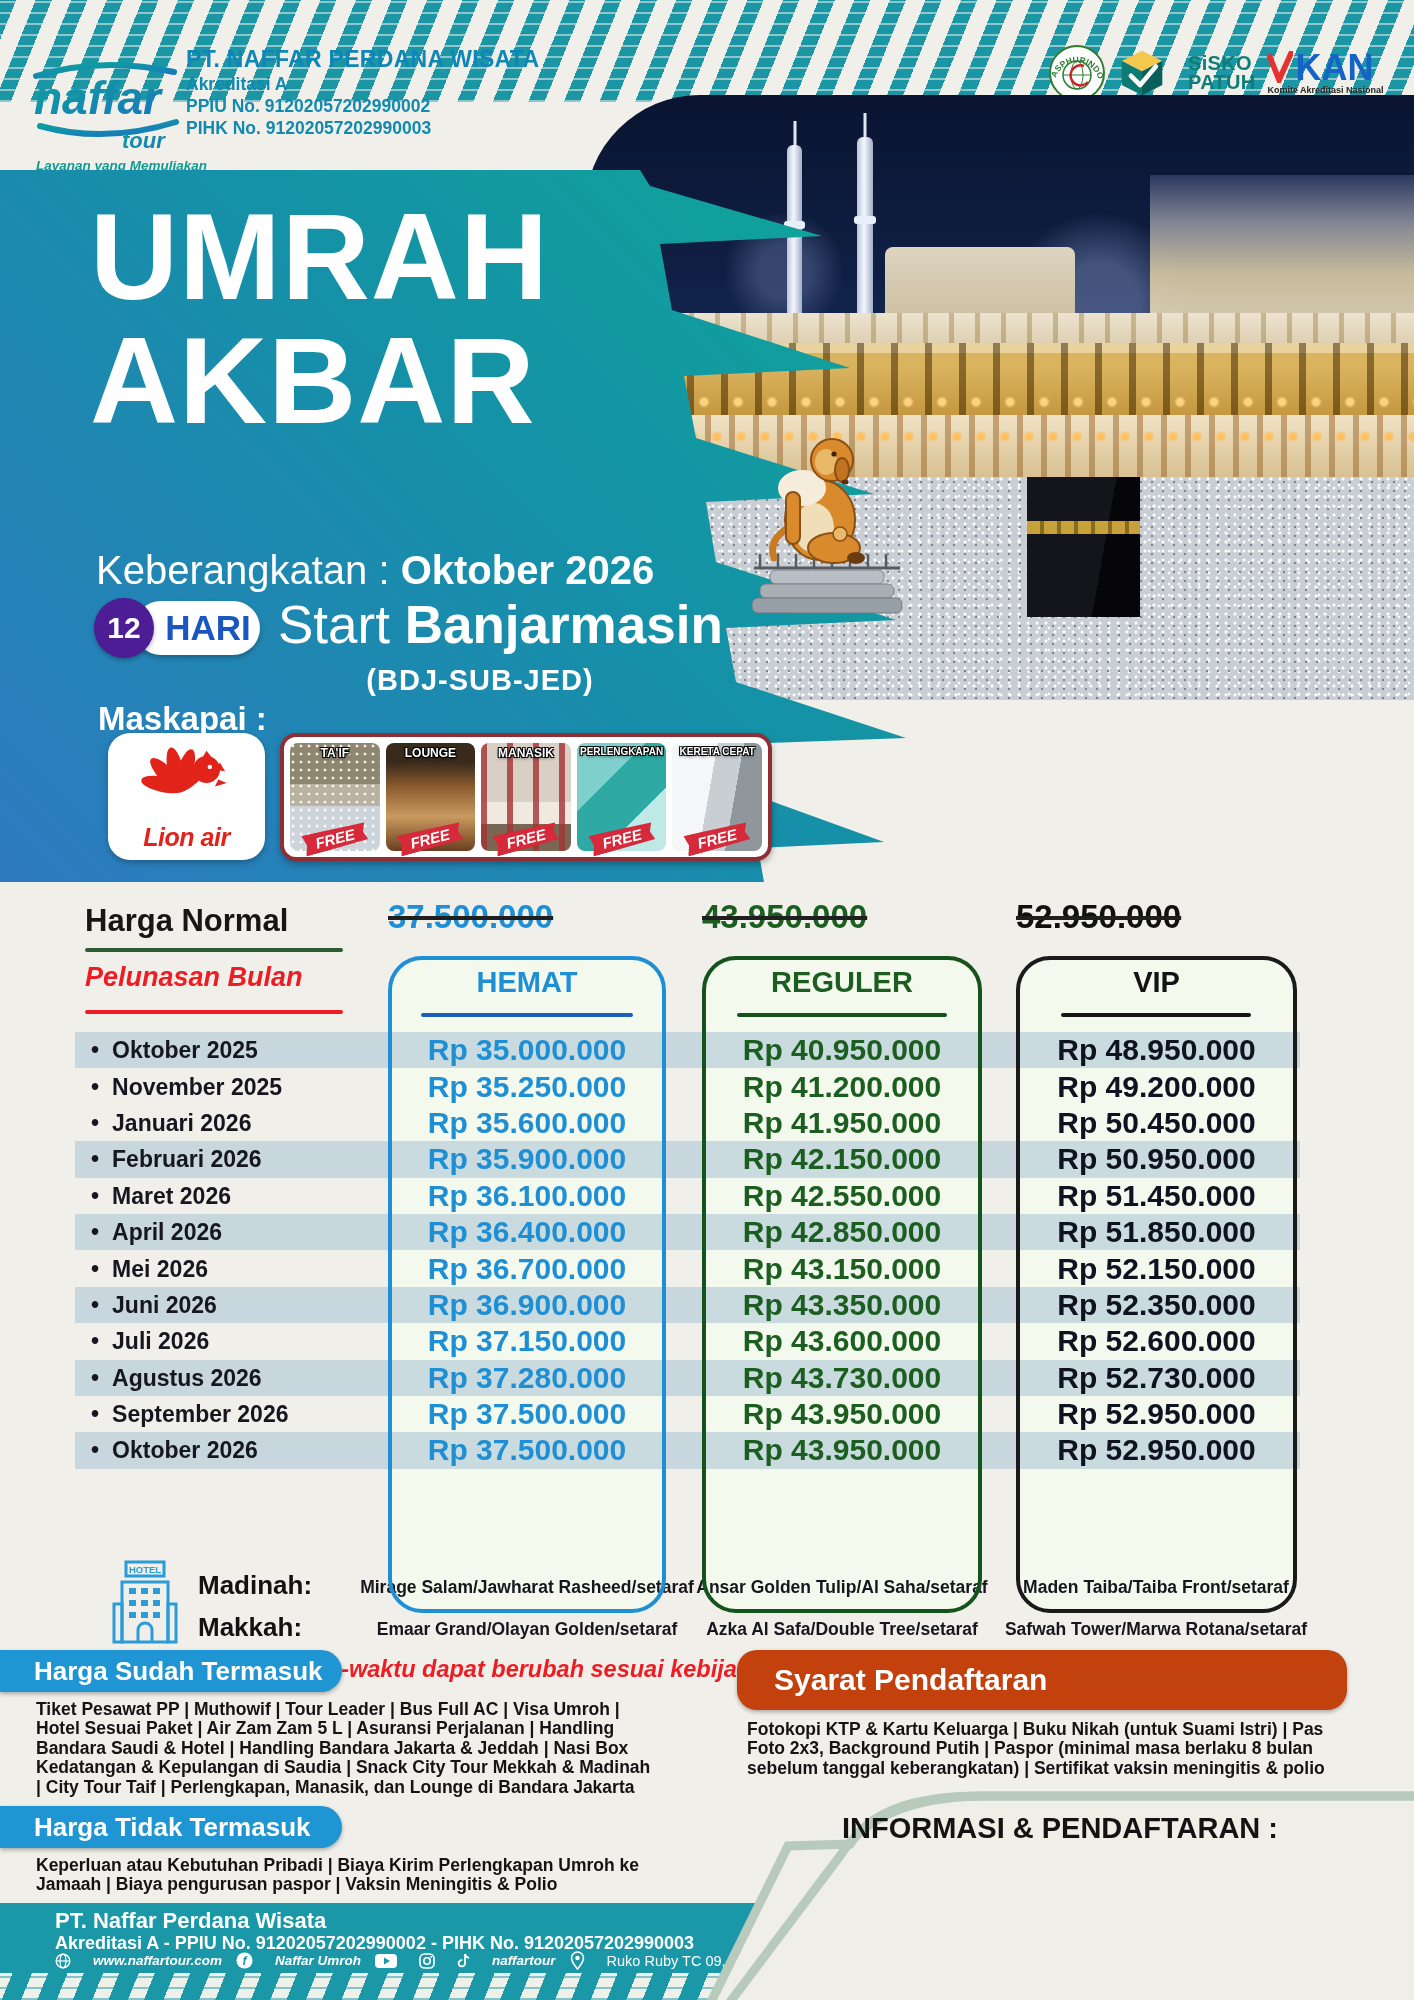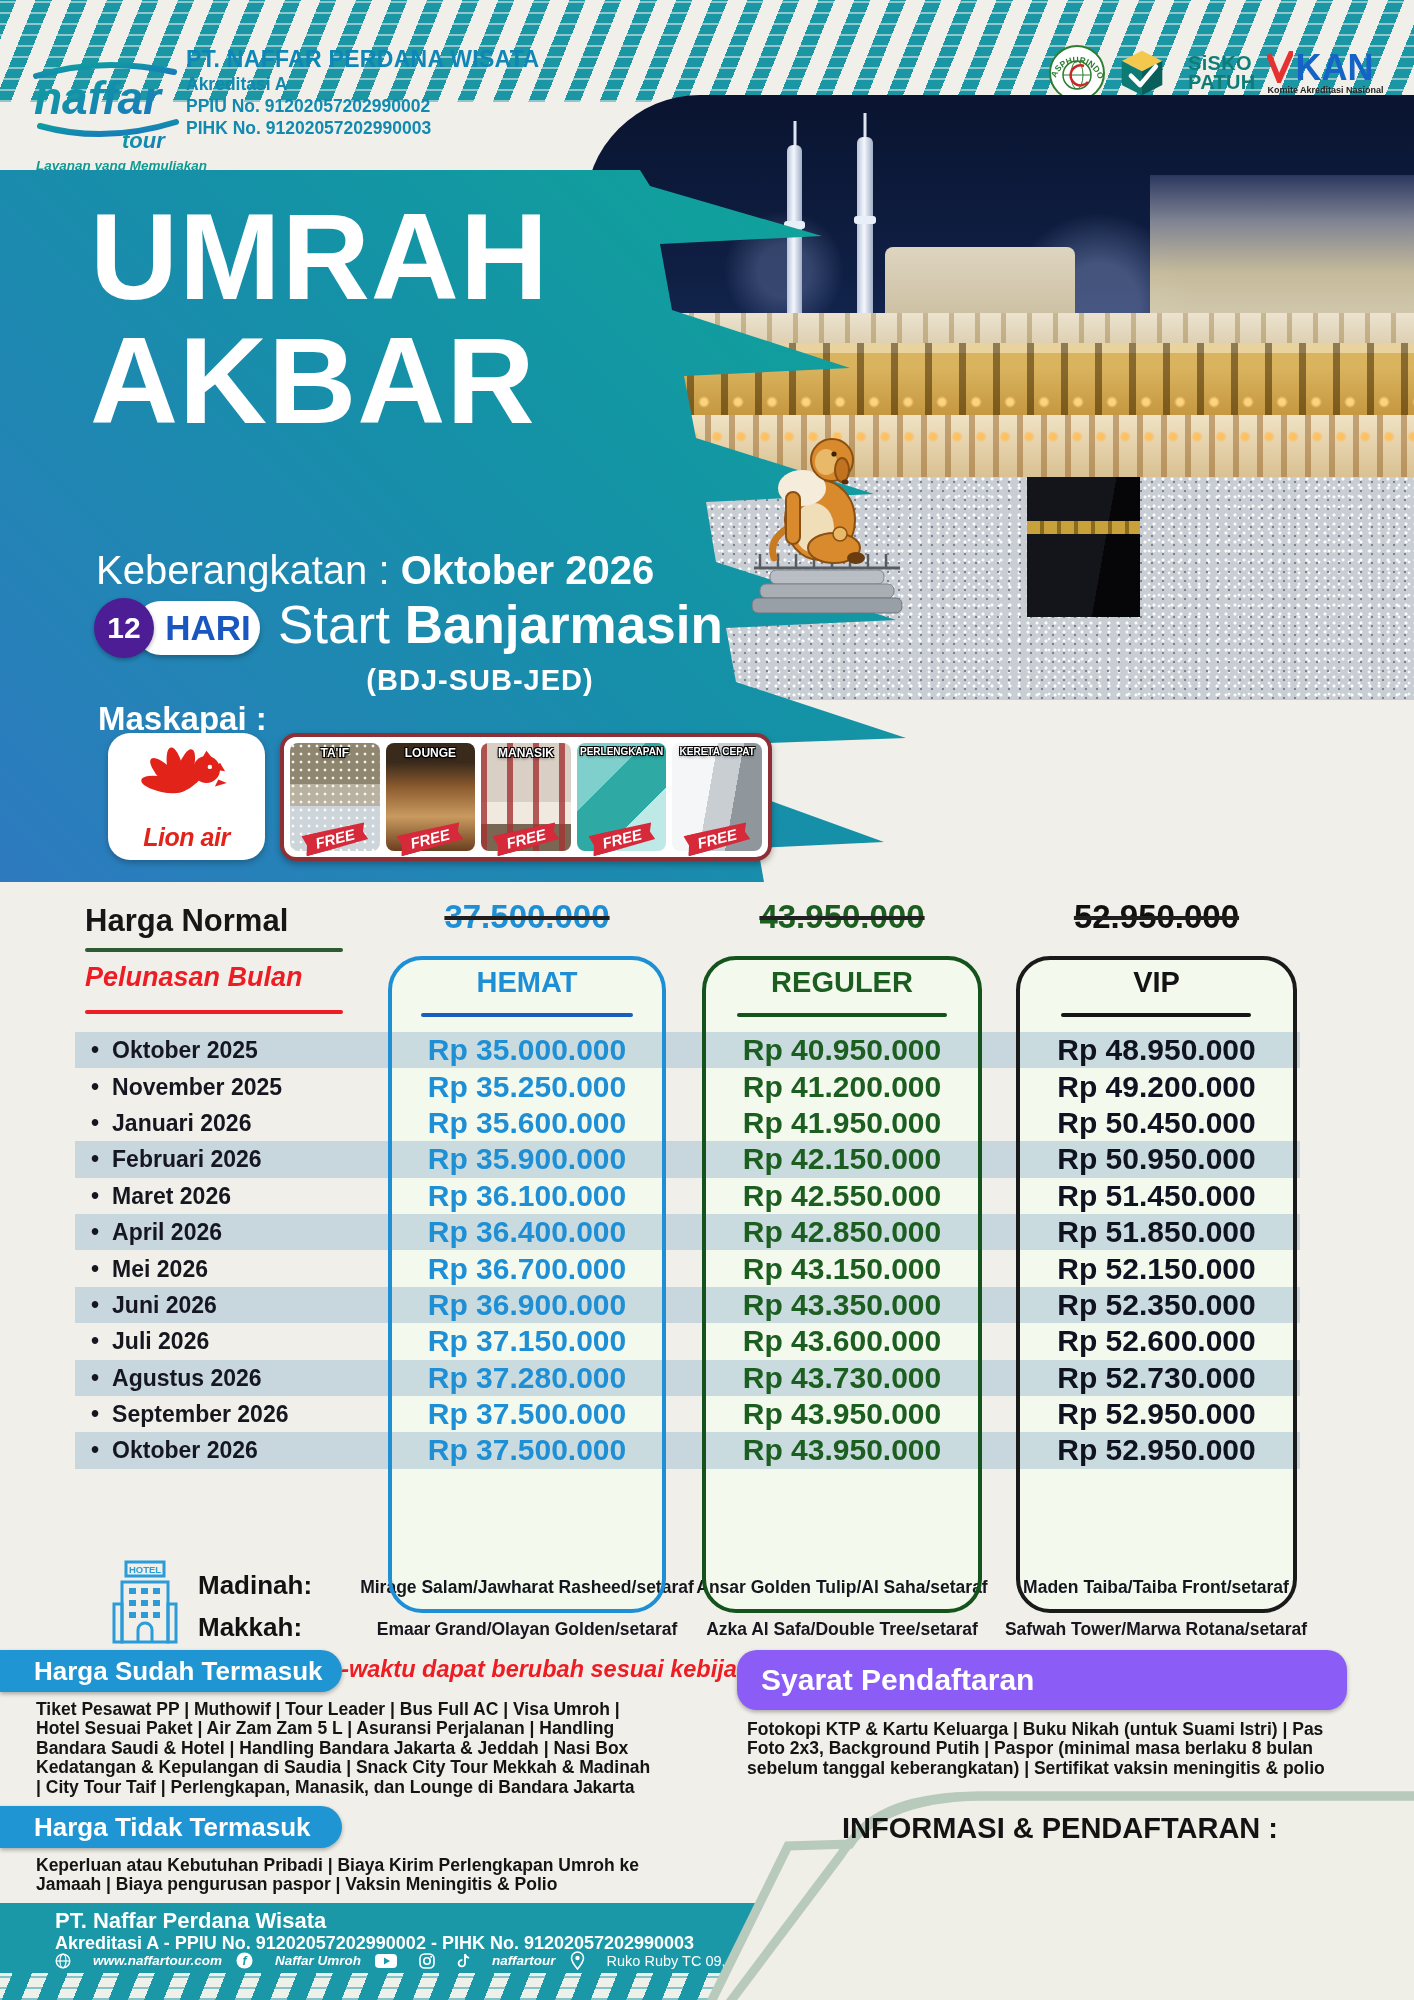--- a/index.html
+++ b/index.html
@@ -103,21 +103,21 @@
   .ph-manasik{background-image:
       repeating-linear-gradient(90deg, rgba(163,51,51,.8) 0 6px, transparent 6px 26px),
       linear-gradient(180deg,#d9cfc4 0 55%,#efe9e0 55% 75%,#7a6753 75%);}
   .ph-perlengkapan{background:linear-gradient(135deg,#7fd0cc 0 35%,#2ea9a4 35% 68%,#bfe9e6 68%);}
   .ph-kereta{background:linear-gradient(100deg,#f4f6f8 0 42%,#c9ced3 42% 66%,#8f969c 66%),
       linear-gradient(#eee,#ccc);}
 
   
   .pn-label{left:85px;top:903px;font-size:31px;font-weight:800;color:#161616;}
   .uline{height:4px;border-radius:2px;}
-  .strike{text-align:center;font-size:33px;font-weight:800;
+  .strike{font-size:33px;font-weight:800;
     text-decoration:line-through;text-decoration-thickness:3.5px;text-decoration-color:#1f1f1f;}
   .pel-label{left:85px;top:962px;font-size:27px;font-weight:800;font-style:italic;color:#ee1c23;}
   .colbg{top:956px;height:657px;border-radius:34px;background:#f3f9ec;z-index:0;}
   .colframe{top:956px;height:657px;border-radius:34px;background:transparent;border:4px solid;box-sizing:border-box;z-index:3;}
   .pkg-label{top:966px;text-align:center;font-size:29px;font-weight:800;z-index:4;}
   .rows{left:75px;top:1032px;width:1225px;z-index:2;}
   .prow{position:relative;height:36.4px;}
   .prow.striped{background:rgba(171,196,214,.58);}
   .pm{position:absolute;left:16px;top:50%;transform:translateY(-50%);font-size:23px;font-weight:700;color:#15161f;}
   .pm::before{content:"•";margin-right:13px;}
@@ -128,22 +128,22 @@
 
   
   .hlabel{font-size:26px;font-weight:800;color:#121212;}
   .hcell{position:absolute;width:392px;text-align:center;font-size:17.5px;font-weight:700;color:#16161e;}
   .disclaimer{left:0;top:1656px;width:1414px;text-align:center;font-size:23.5px;font-weight:800;font-style:italic;color:#ee1c23;}
 
   
   .bpill{left:0;display:flex;align-items:center;padding-left:34px;background:#2095d3;color:#fff;
     font-weight:800;font-size:26px;border-radius:0 24px 24px 0;box-shadow:0 2px 4px rgba(0,0,0,.3);box-sizing:border-box;}
   .bodytext{color:#141414;font-size:17.5px;line-height:19.4px;font-weight:600;}
-  .reqbox{left:737px;top:1650px;width:610px;height:60px;background:#8b5cf6;border-radius:20px;
-    display:flex;align-items:center;padding-left:24px;box-sizing:border-box;color:#fff;font-size:30px;font-weight:800;
+  .reqbox{left:737px;top:1650px;width:610px;height:60px;background:#c2410c;border-radius:20px;
+    display:flex;align-items:center;padding-left:37px;box-sizing:border-box;color:#fff;font-size:30px;font-weight:800;
     box-shadow:0 2px 4px rgba(0,0,0,.3);}
   .infoheading{left:810px;top:1812px;width:500px;text-align:center;font-size:29px;font-weight:700;color:#131313;z-index:7;}
 
   
   .footerbar{left:0;top:1903px;width:1414px;height:70px;background:#1b98a7;z-index:2;}
   .fcompany{left:55px;top:1908px;color:#fff;font-size:22px;font-weight:800;z-index:3;}
   .freg{left:55px;top:1933px;color:#fff;font-size:18px;font-weight:600;z-index:3;}
   .ficons{left:55px;top:1951px;display:flex;align-items:center;gap:14px;z-index:3;color:#fff;}
   .ficons .lbl{font-size:13.5px;font-weight:700;font-style:italic;color:#fff;}
   .ficons .lbl2{font-size:14.5px;font-weight:500;color:#fff;}

